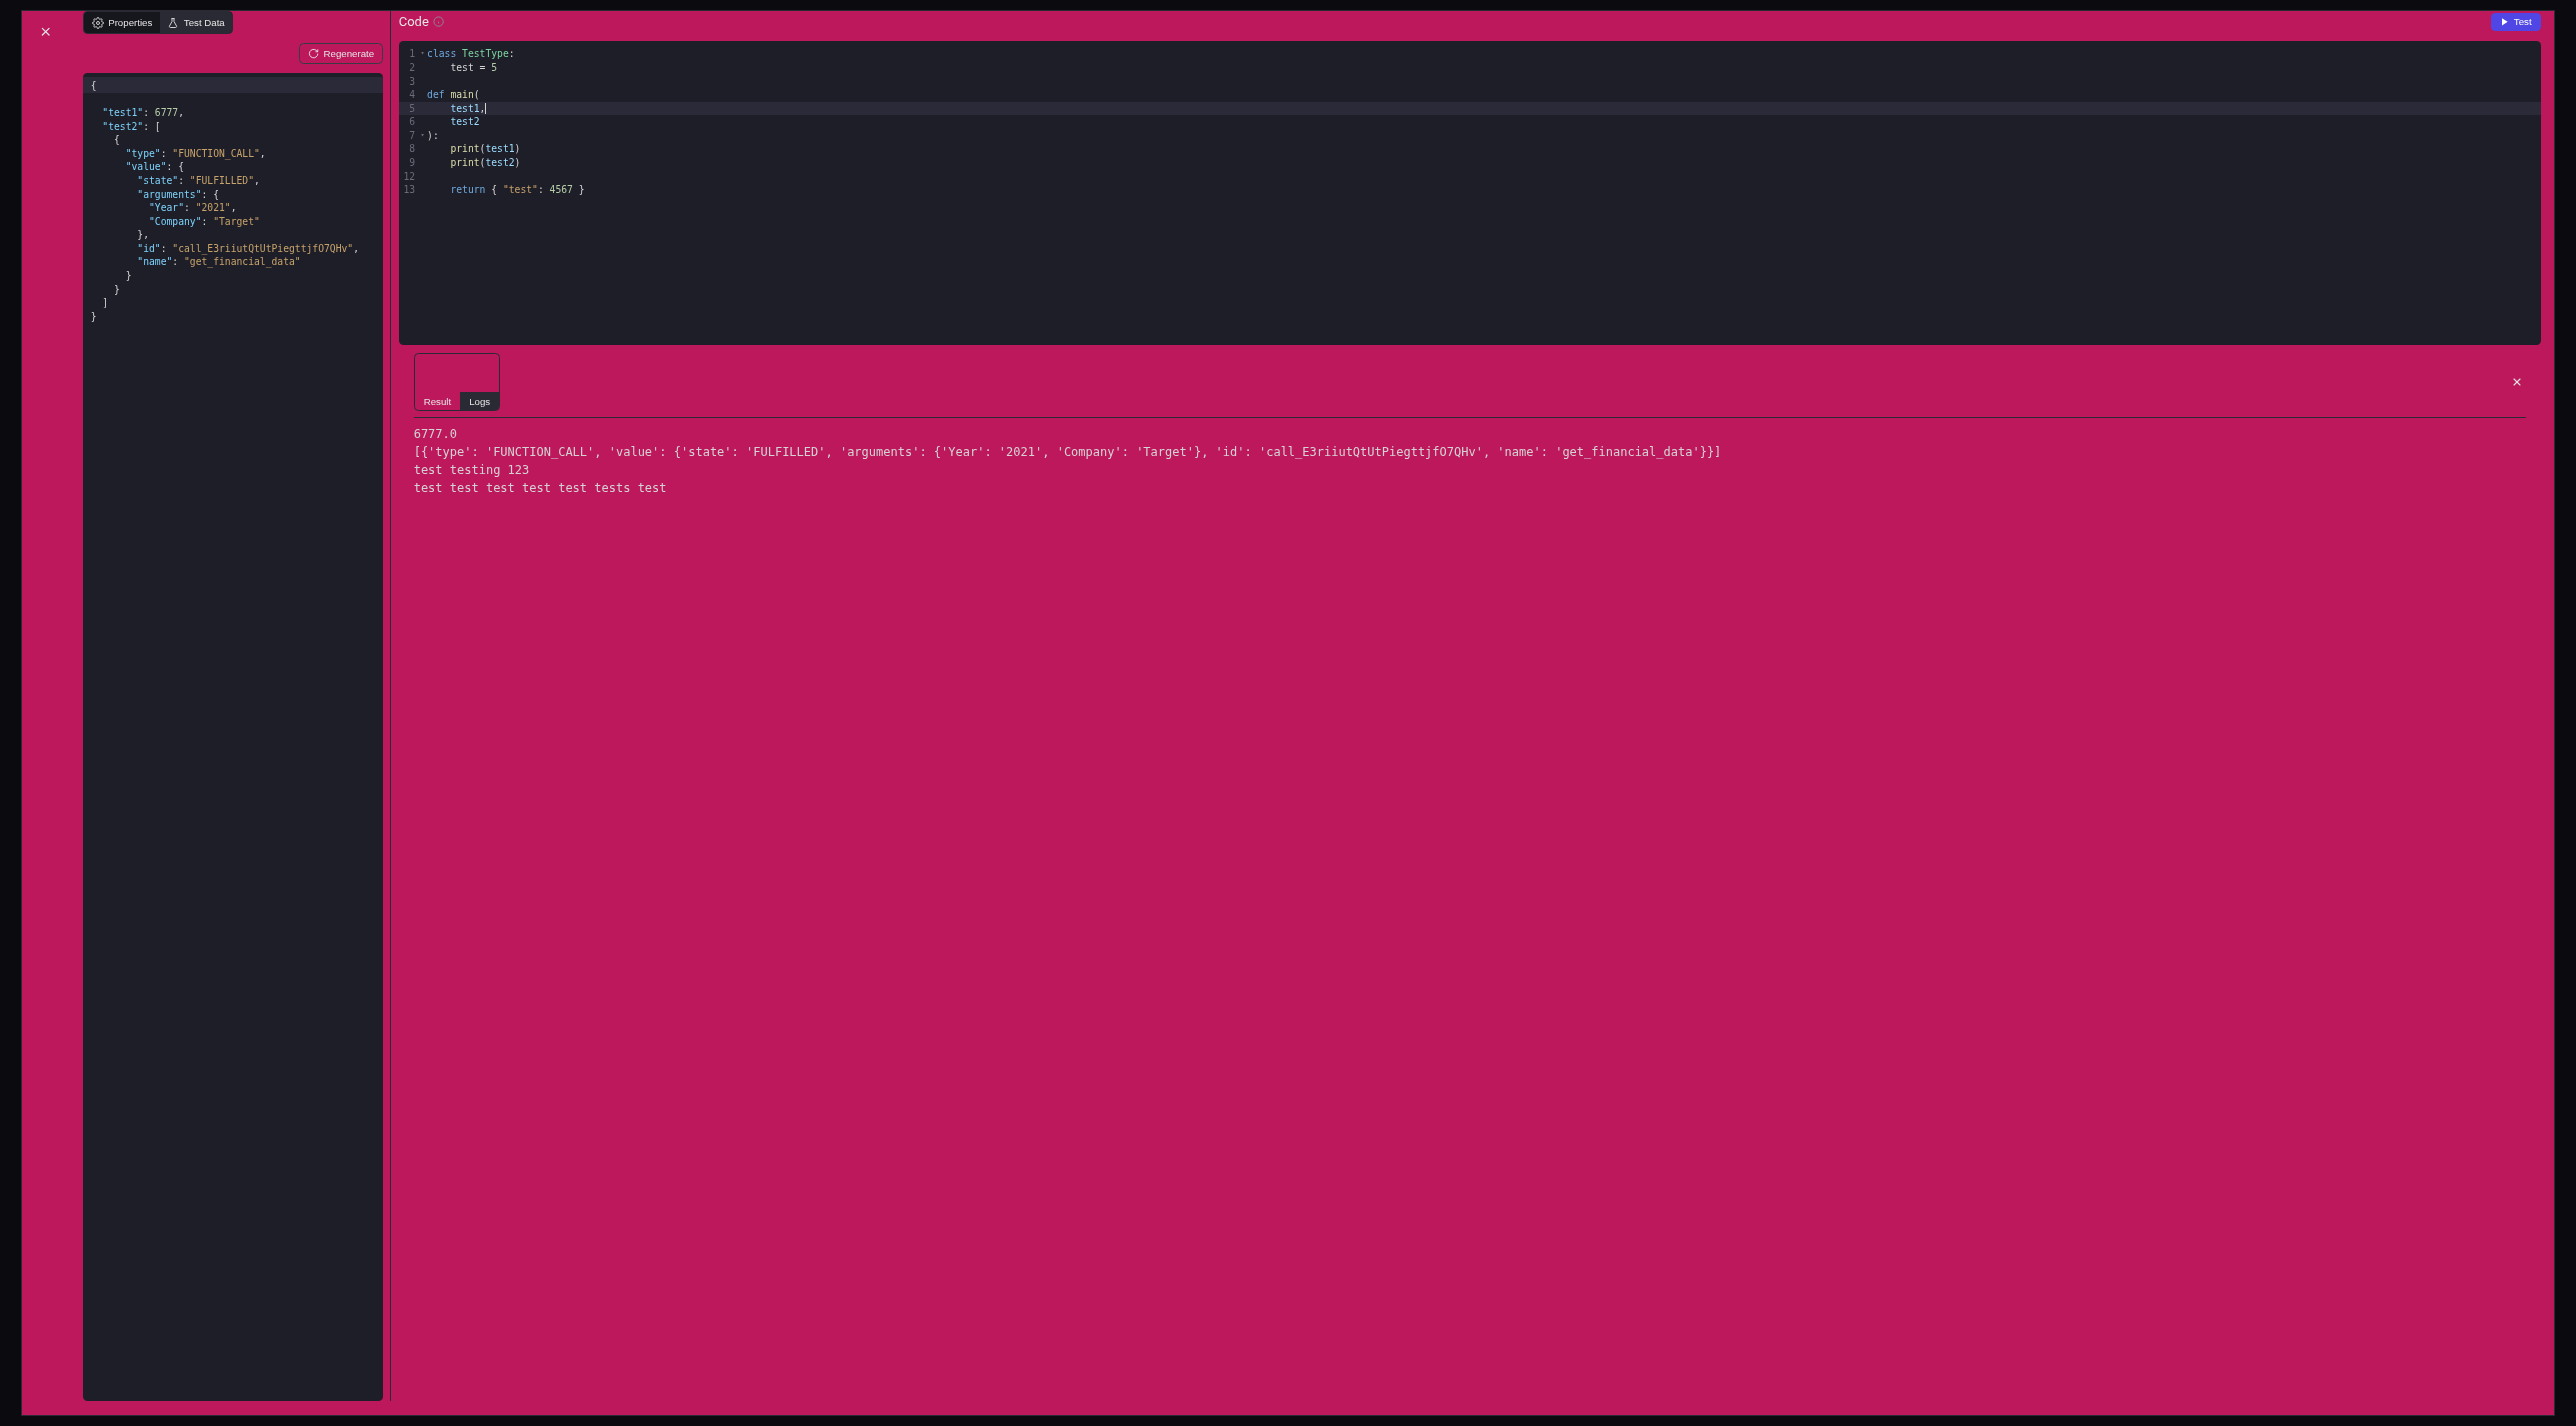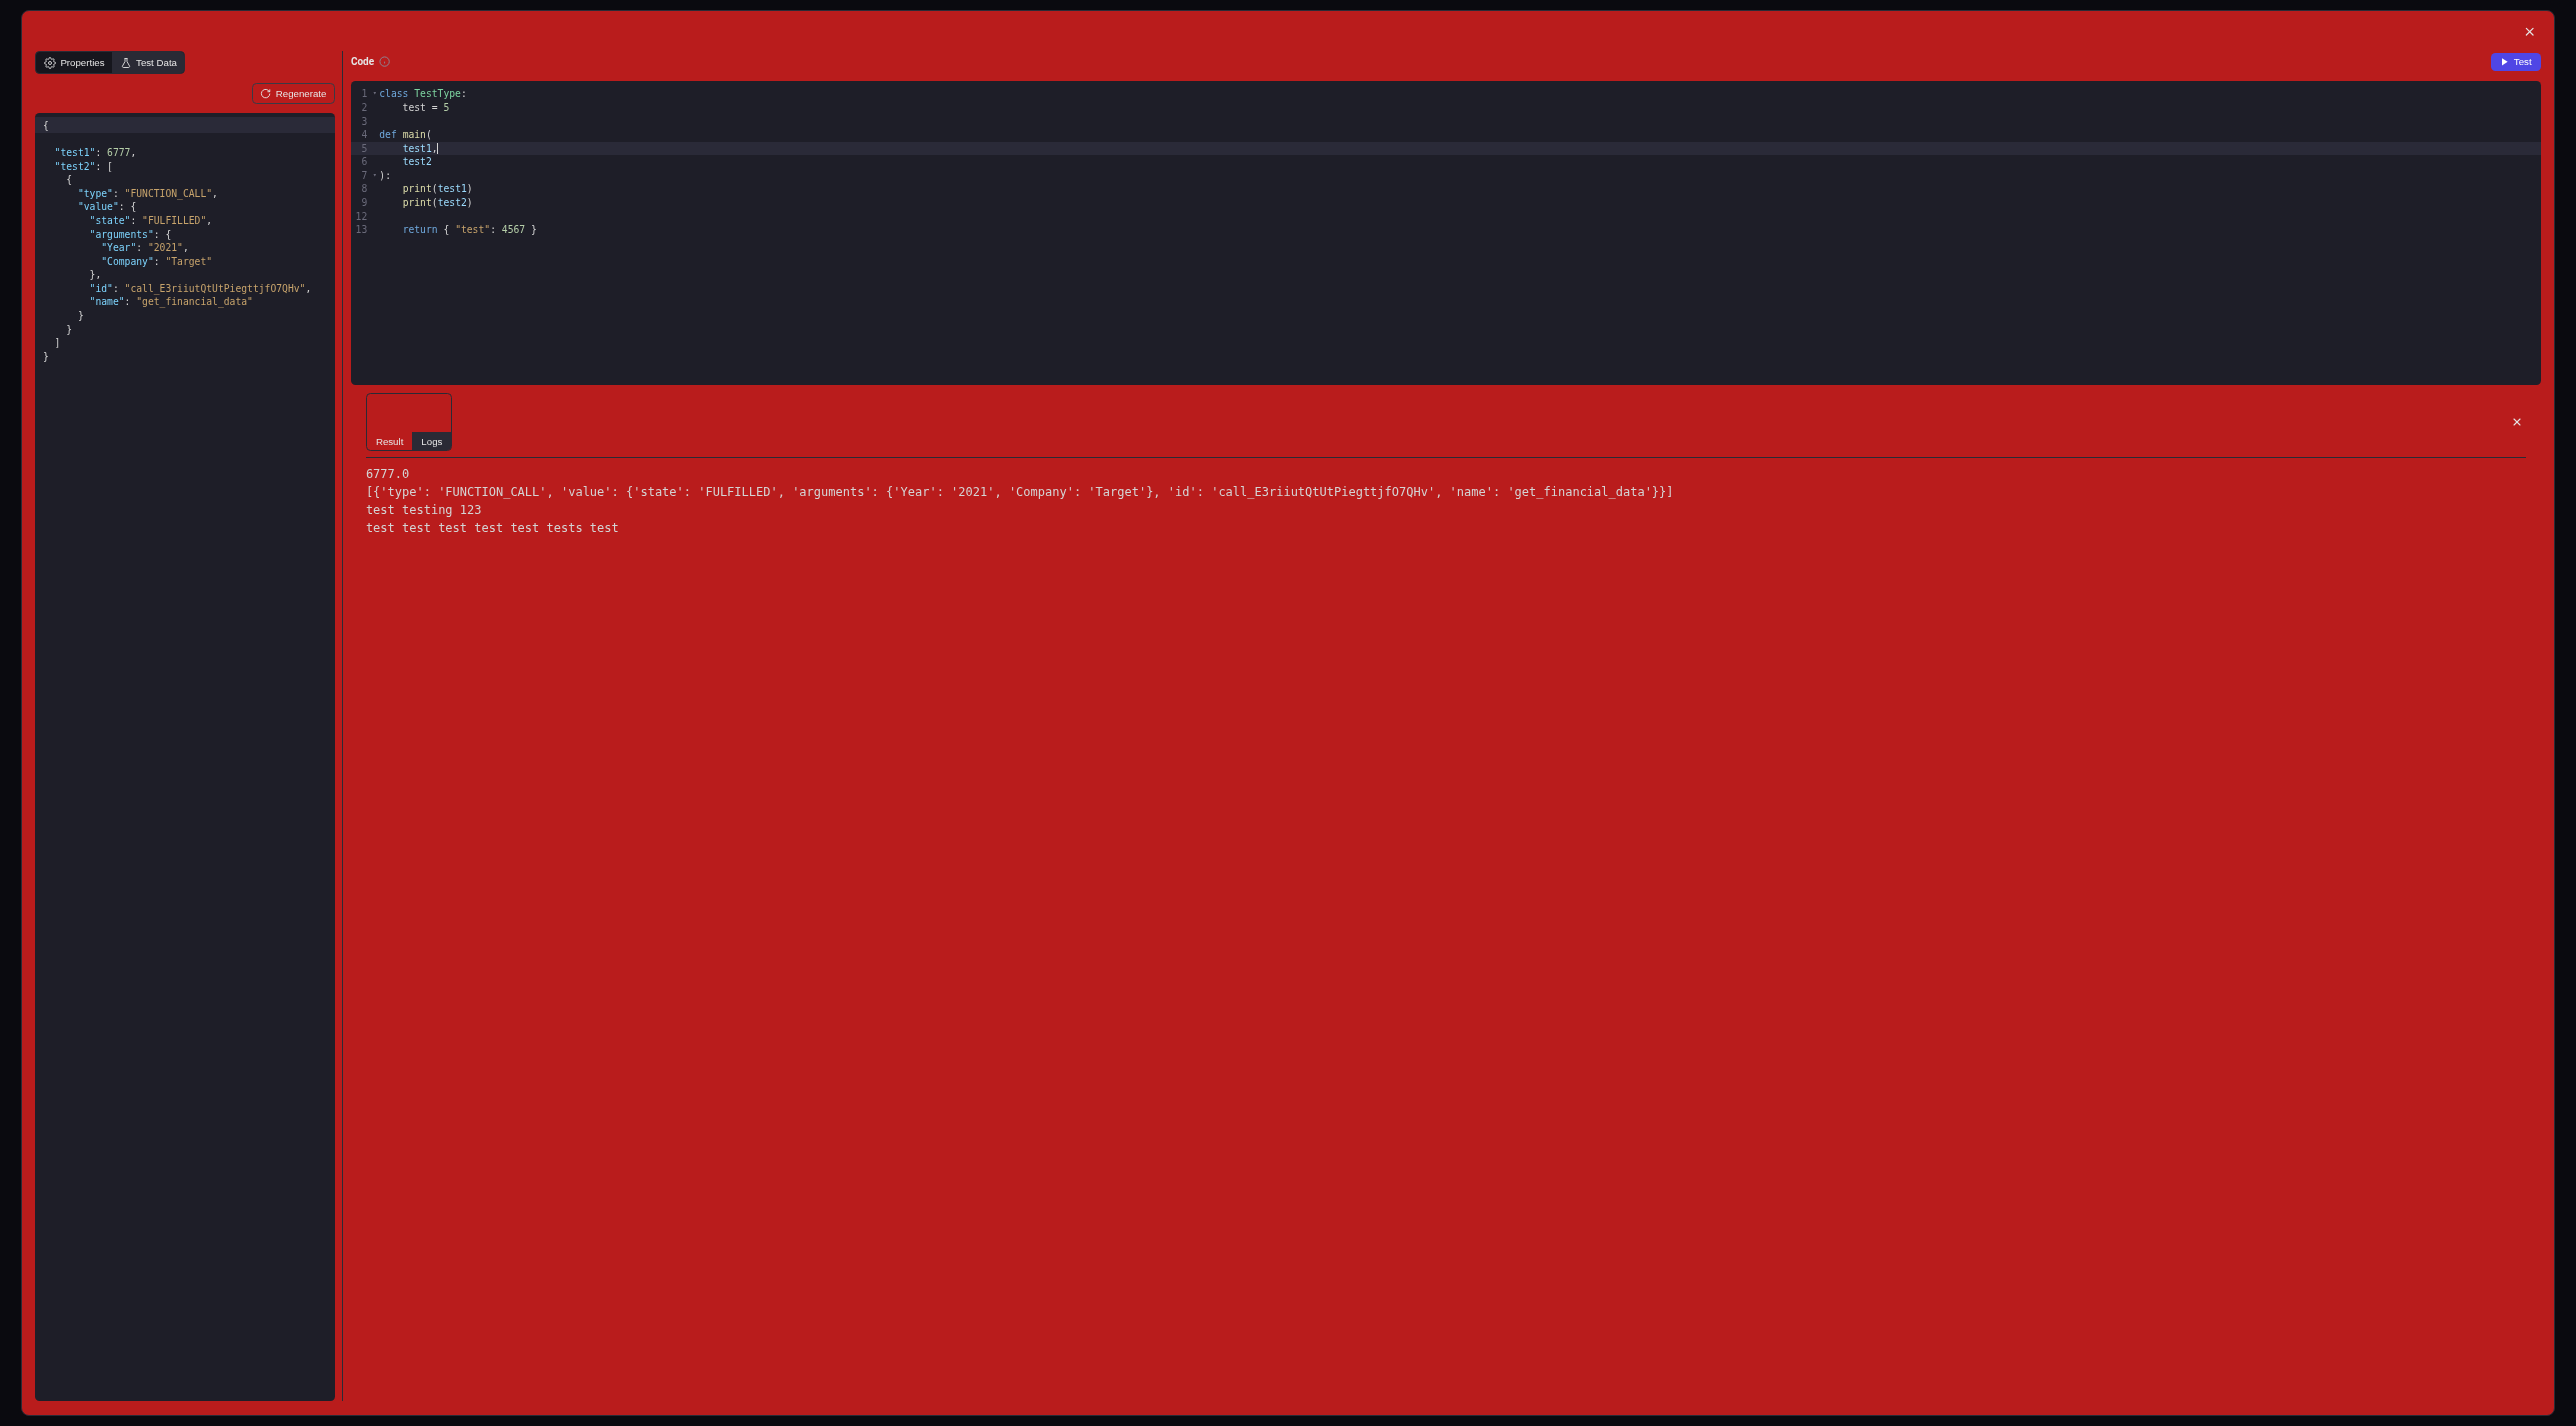--- a/index.html
+++ b/index.html
@@ -10,25 +10,24 @@
     color: #e5e5e5;
     overflow: hidden;
   }
   .backdrop {
     position: absolute; inset: 0;
     background: #0a0a0f;
   }
   .modal {
     position: absolute;
     top: 10.4px; left: 21px; right: 21px; bottom: 10.4px;
-    background: #b91c1c;
+    background: #be185d;
     border: 0.7px solid #2a2a35;
-    border-radius: 8px;
-    display: flex;
-    flex-direction: column;
+    border-radius: 0;
+    display: flex;
   }
   .modal-header {
     height: 40px;
     display: flex;
     align-items: center;
     justify-content: flex-end;
     padding: 0 13.4px;
   }
   .close-btn {
     width: 21px; height: 21px;
@@ -134,22 +133,22 @@
     justify-content: space-between;
     margin-bottom: 9px;
     height: 21px;
   }
   .code-label-wrap {
     display: flex;
     align-items: center;
     gap: 4.5px;
   }
   .code-label {
-    font-size: 10px;
-    font-weight: 700;
+    font-size: 13px;
+    font-weight: 400;
     color: #e5e5e5;
   }
   .info-icon {
     width: 11.2px; height: 11.2px;
     color: #8a8a9a;
   }
   .test-btn {
     display: flex;
     align-items: center;
     gap: 4.5px;

